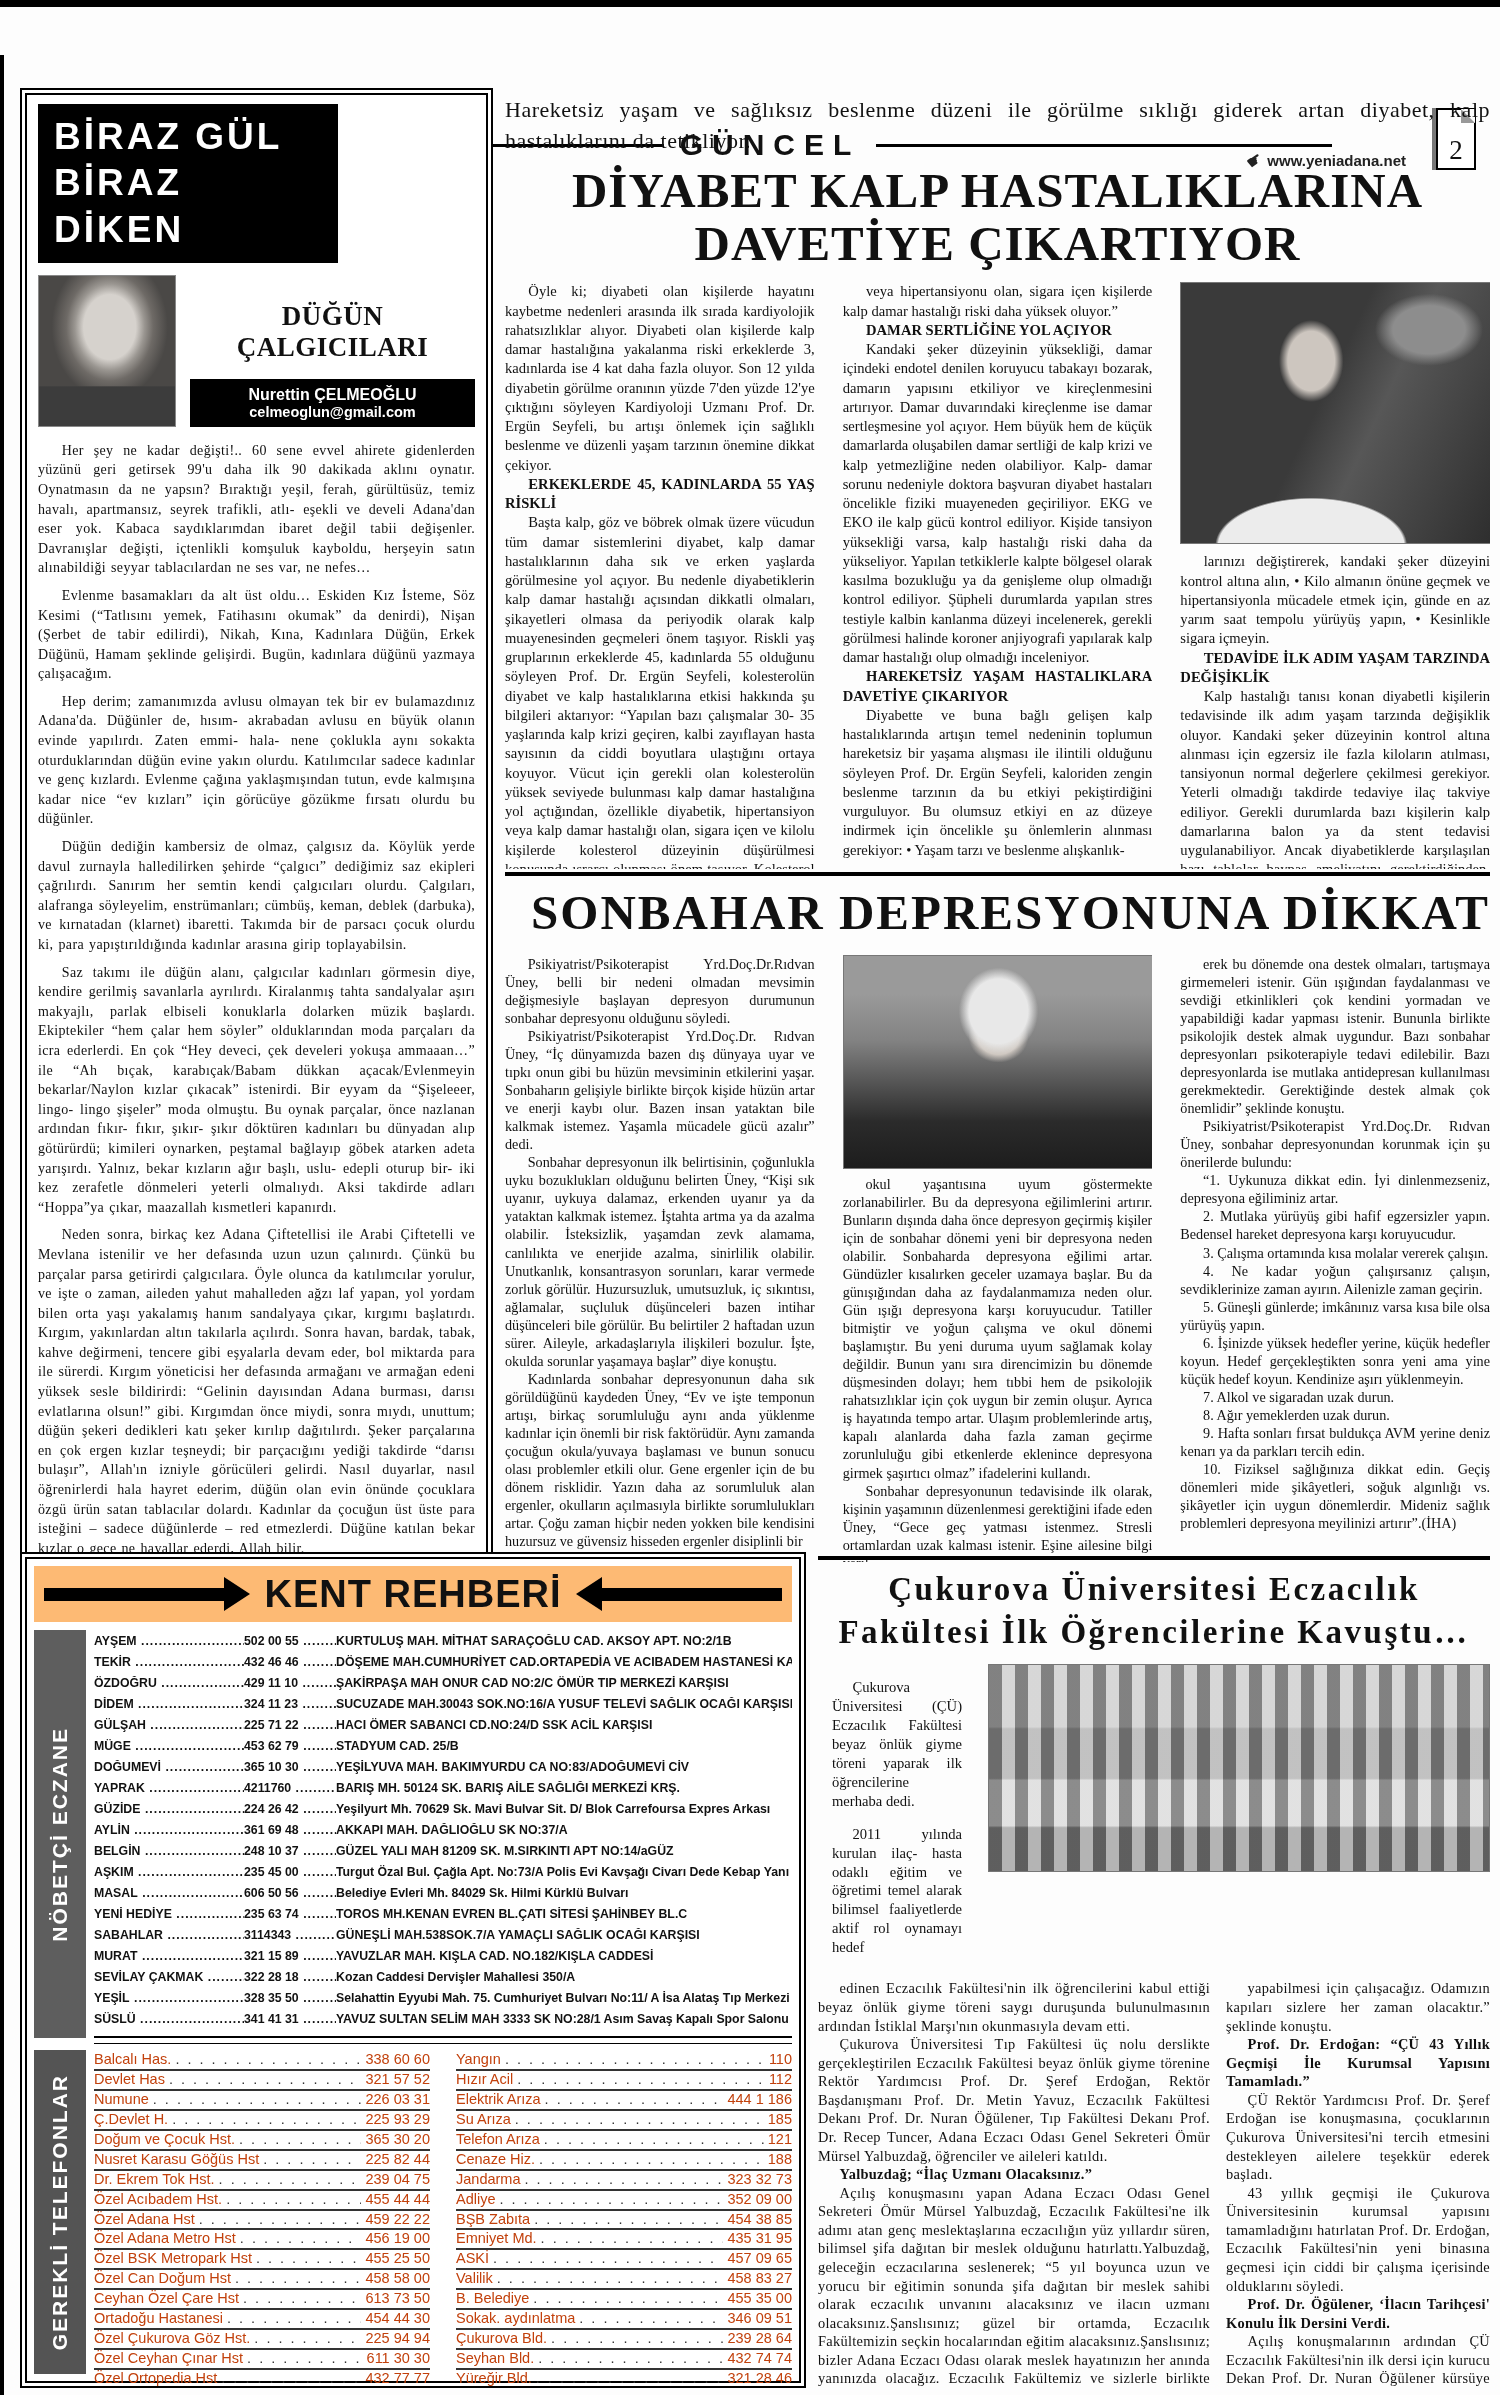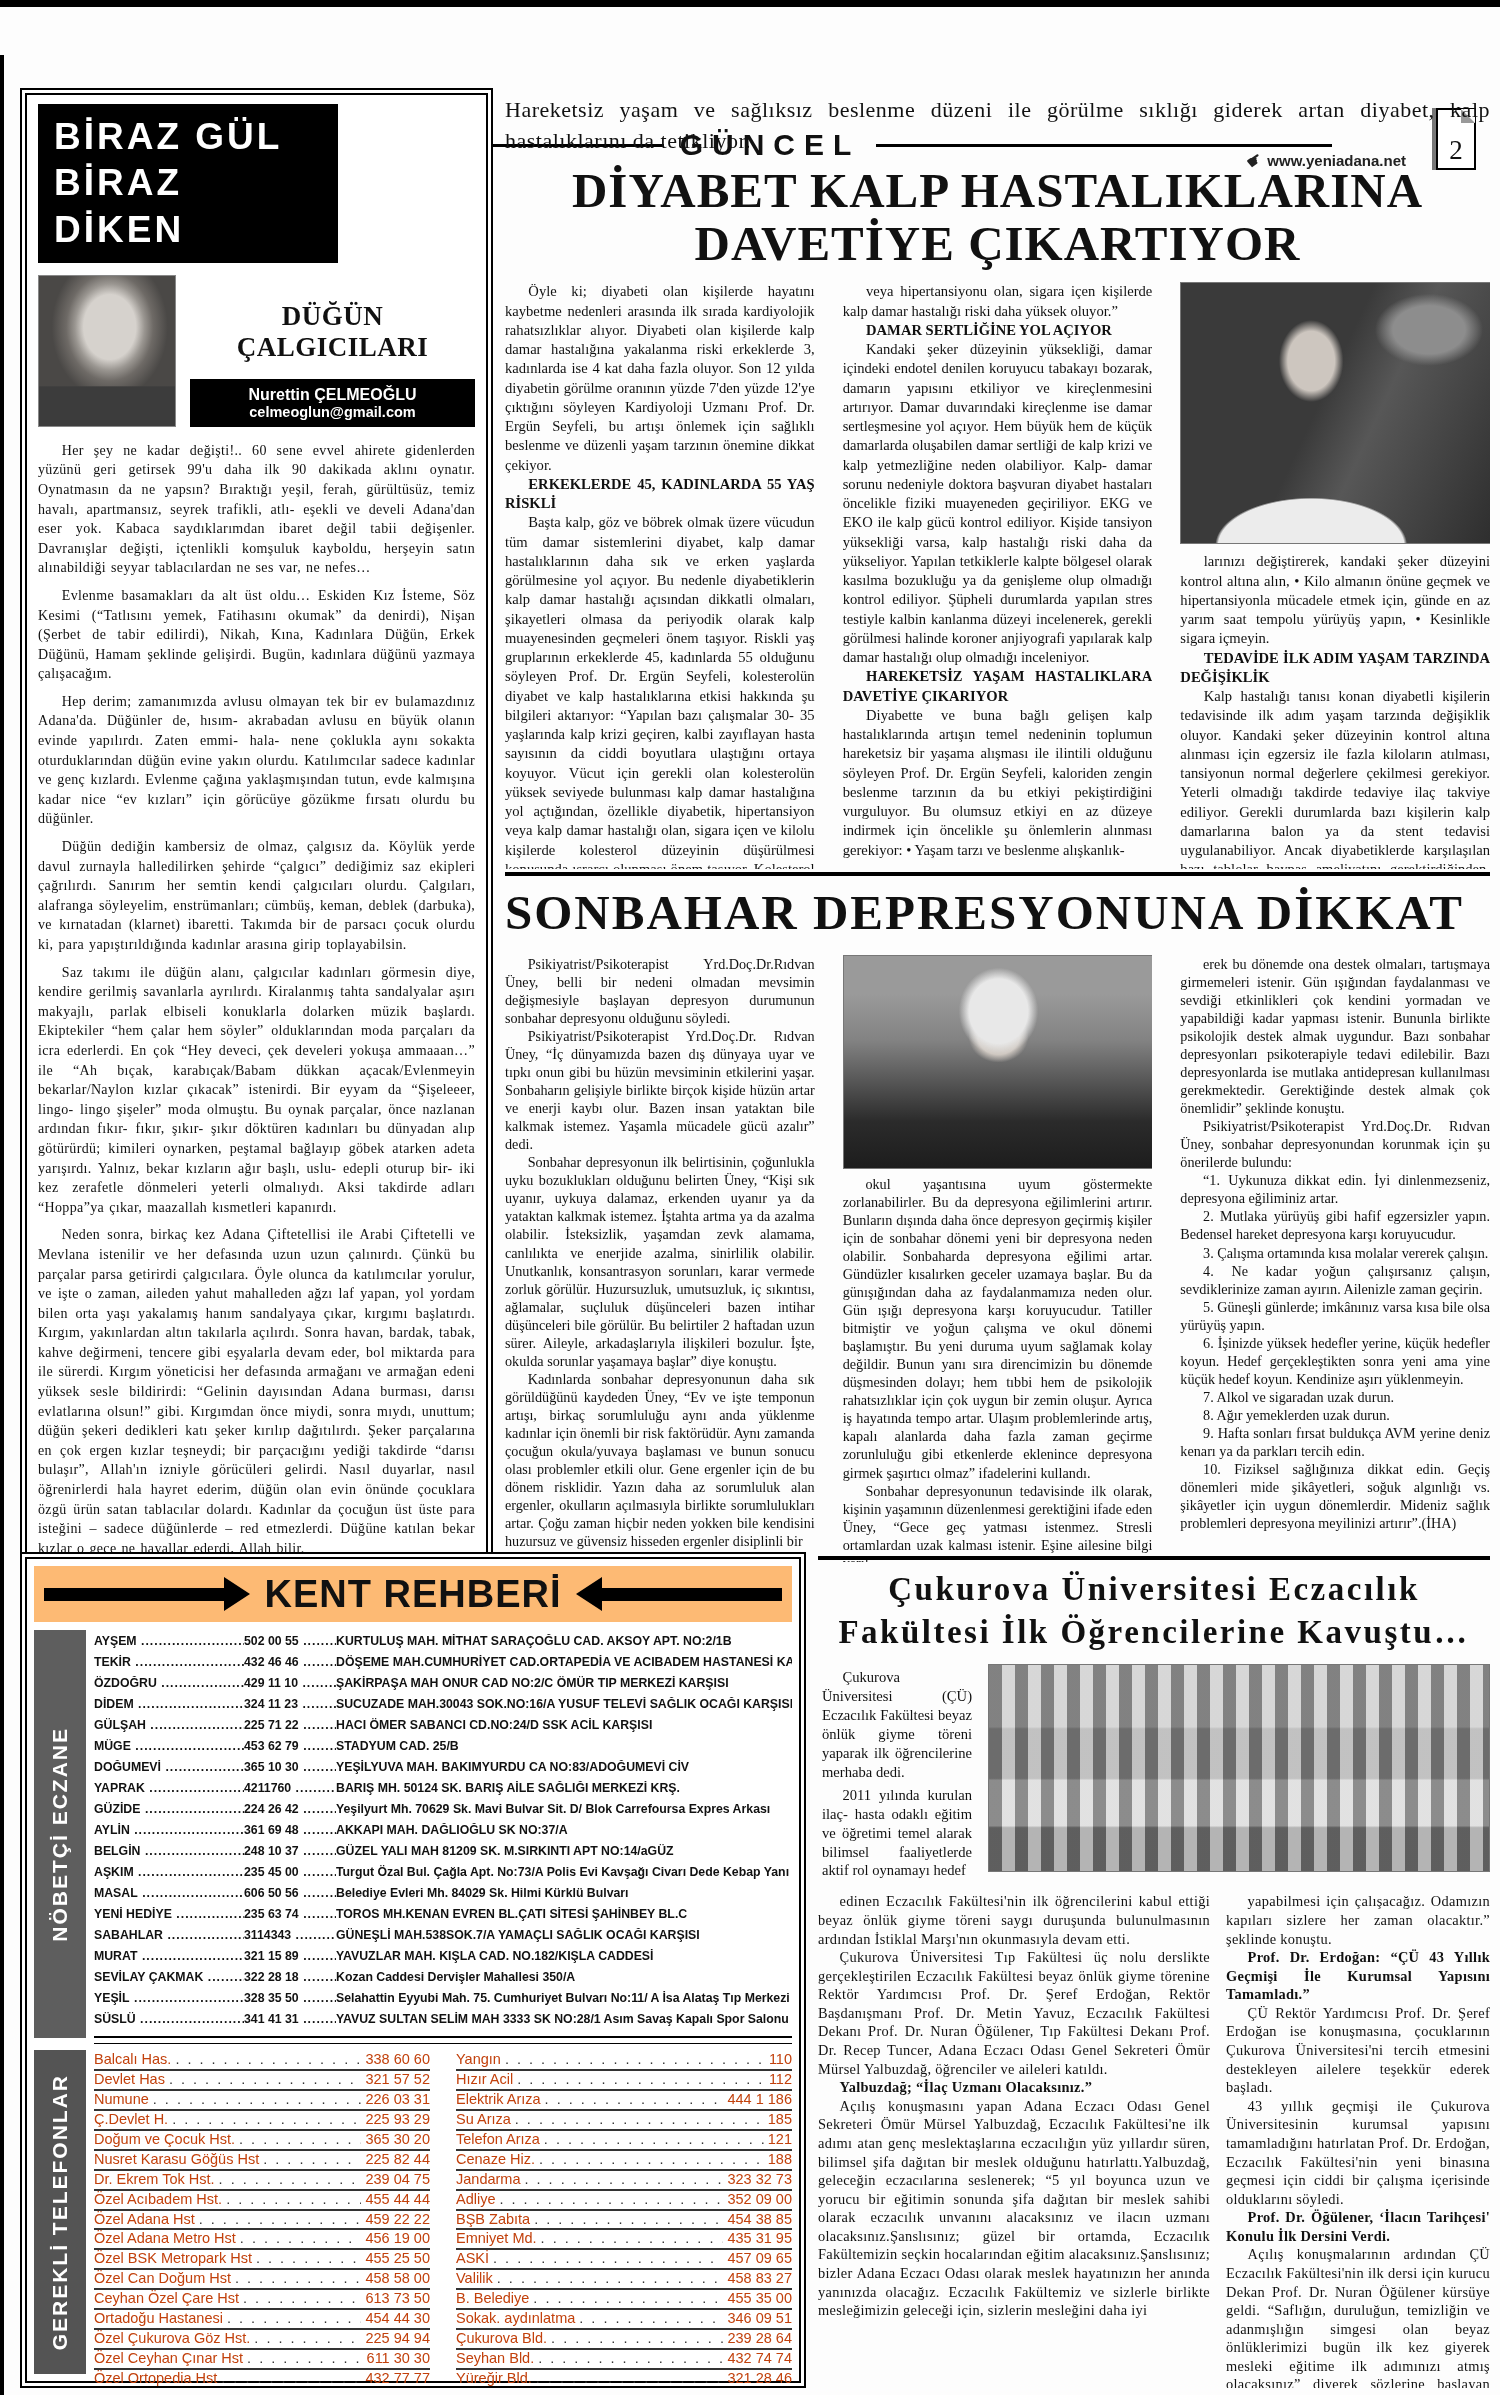--- a/index.html
+++ b/index.html
@@ -68,21 +68,21 @@
   .doctor-photo{width:100%;height:260px;margin-bottom:8px;border:1px solid #777;
      background:
        radial-gradient(160px 80px at 42% 101%,#ececec 0 58%,rgba(0,0,0,0) 60%),
        radial-gradient(52px 66px at 42% 30%,#cdc6bf 0 45%,rgba(0,0,0,0) 62%),
        radial-gradient(90px 60px at 80% 18%,#8d8d8d 0 40%,rgba(0,0,0,0) 60%),
        linear-gradient(115deg,#3a3a3a 45%,#575757 60%,#2e2e2e 100%);}
   .rule-h{position:absolute;left:505px;top:872px;width:985px;height:4px;background:#000;}
 
   
   #depression{position:absolute;left:505px;top:884px;width:985px;height:678px;overflow:hidden;}
-  .dep-head{text-align:left;font-weight:bold;font-size:49px;letter-spacing:2px;margin:0 0 14px;}
+  .dep-head{text-align:right;font-weight:bold;font-size:49px;letter-spacing:2px;margin:0 0 14px;}
   #depression .cols{font-size:14.2px;line-height:1.27;}
   .uney-photo{width:100%;height:212px;margin-bottom:6px;border:1px solid #777;
      background:
        radial-gradient(64px 70px at 50% 26%,#e8e8e8 0 46%,rgba(0,0,0,0) 62%),
        radial-gradient(46px 40px at 50% 38%,#cfc8c1 0 45%,rgba(0,0,0,0) 65%),
        linear-gradient(#9a9a9a 0 18%,#828282 40%,#2b2b2b 78%,#1d1d1d 100%);}
 
   
   #kent{position:absolute;left:20px;top:1552px;width:786px;height:836px;background:#fff;
         border:2px solid #000;box-shadow:inset 0 0 0 3px #fff,inset 0 0 0 5px #000;
@@ -120,21 +120,21 @@
   .tdots::after{content:". . . . . . . . . . . . . . . . . . . . . . . . . . . . ";letter-spacing:2px;}
   .tnum{white-space:nowrap;}
 
   
   #cukurova{position:absolute;left:818px;top:1556px;width:672px;height:832px;overflow:hidden;
             border-top:4px solid #000;padding-top:8px;box-sizing:border-box;}
   .cuk-head{text-align:center;font-weight:bold;font-size:33px;letter-spacing:2.5px;line-height:1.3;margin:0 0 10px;}
   .cuk-head span{display:block;}
   .cuk-top{display:flex;gap:12px;}
   .cuk-intro{flex:0 0 158px;font-size:14.6px;line-height:1.3;text-align:justify;overflow:hidden;}
-  .cuk-intro p{margin:4px;text-indent:1.4em;}
+  .cuk-intro p{margin:14px;text-indent:1.4em;}
   .cuk-photo{flex:1;height:206px;border:1px solid #777;
      background:
        repeating-linear-gradient(90deg,rgba(35,35,35,.45) 0 13px,rgba(225,225,225,.45) 13px 26px),
        linear-gradient(#cfcfcf 0 30%,#a8a8a8 31% 55%,#e2e2e2 56% 78%,#8f8f8f 79% 100%);}
   .cuk-cols{display:flex;gap:16px;margin-top:8px;font-size:14.4px;line-height:1.29;
             letter-spacing:.3px;text-align:justify;}
   .cuk-c1{flex:0 0 392px;min-width:0;overflow:hidden;}
   .cuk-c2{flex:1;min-width:0;overflow:hidden;}
   .cuk-cols p{margin:0;text-indent:1.5em;}
   .cuk-cols p.sub{font-weight:bold;}

